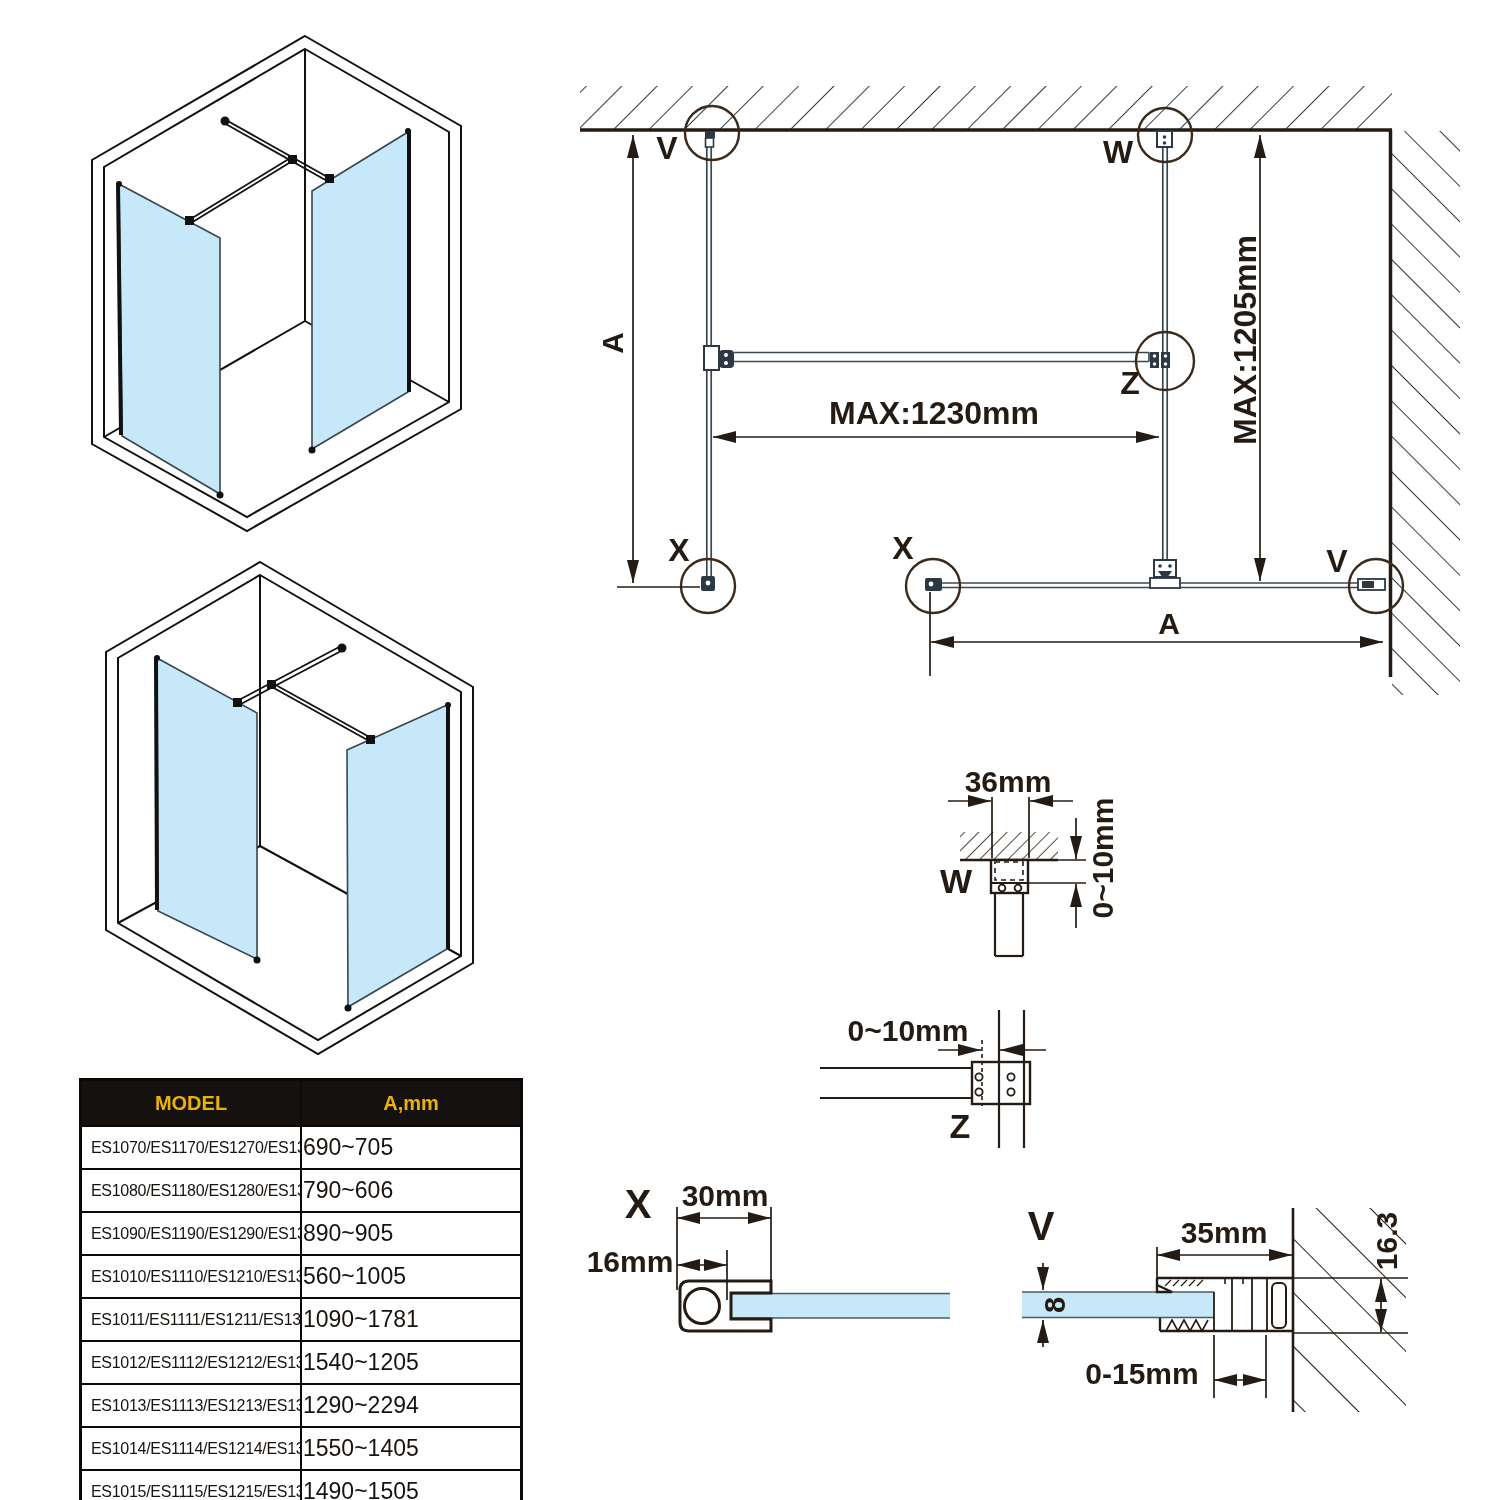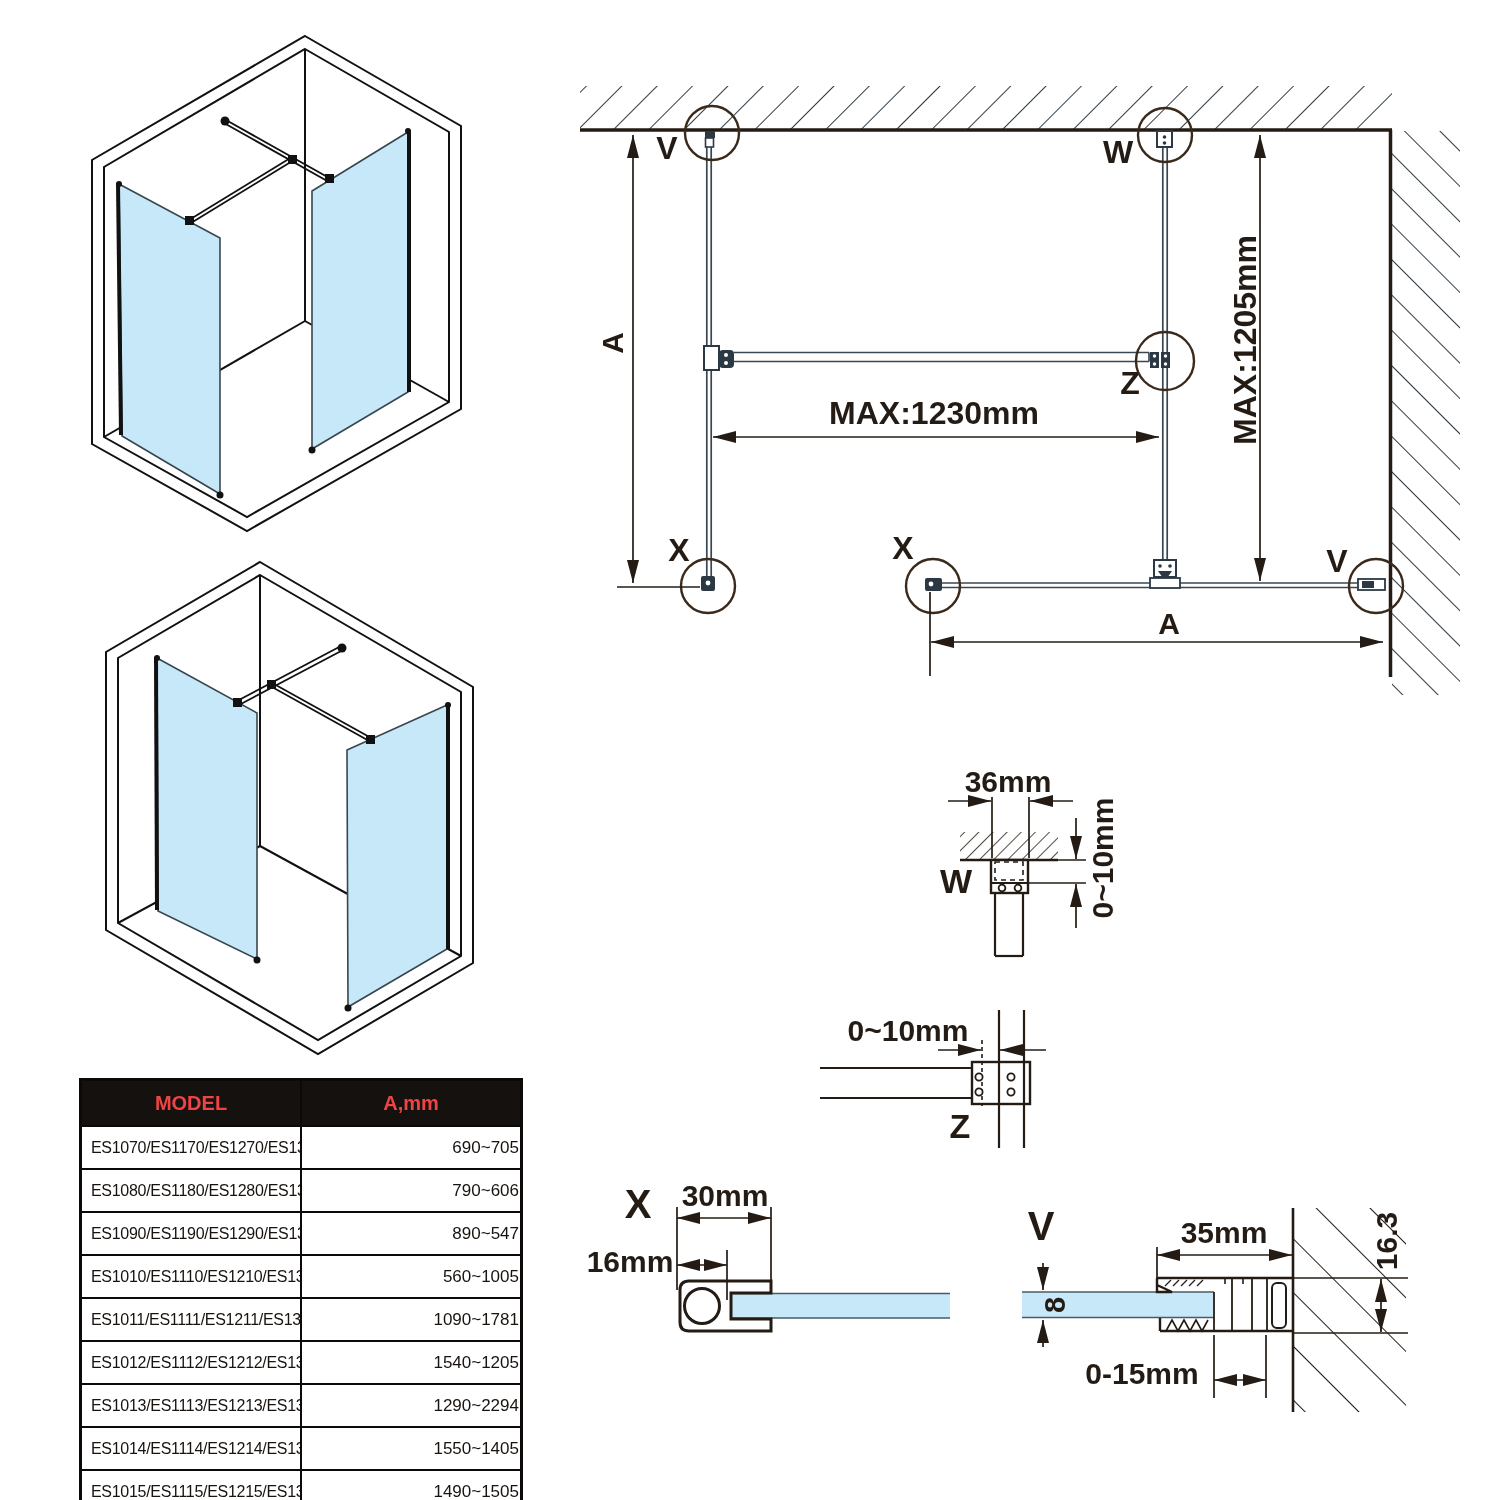--- a/index.html
+++ b/index.html
@@ -8,26 +8,26 @@
   .canvas svg{position:absolute;left:0;top:0;}
   svg text{font-family:"Liberation Sans",sans-serif;font-weight:bold;fill:#241c14;}
   .t29{font-size:29px;}
   .t30{font-size:30px;}
   .t32{font-size:32px;}
   .t34{font-size:34px;}
   .t40{font-size:40px;}
   
   .spec-table{position:absolute;left:79px;top:1078px;width:444px;border-collapse:collapse;
               table-layout:fixed;border:3px solid #0c0908;}
-  .spec-table th{background:#15110e;color:#ef4444;font-size:20px;font-weight:bold;
+  .spec-table th{background:#15110e;color:#eab308;font-size:20px;font-weight:bold;
                  height:42px;border:2px solid #0c0908;}
   .spec-table td{background:#ffffff;color:#18130f;border:2px solid #0c0908;height:39px;
                  white-space:nowrap;overflow:hidden;}
   .spec-table td.model{font-size:16px;letter-spacing:-0.3px;padding-left:9px;text-align:left;width:305px;}
-  .spec-table td.amm{font-size:17px;text-align:right;width:133px;}
+  .spec-table td.amm{font-size:23px;text-align:left;width:133px;}
 </style>
 </head>
 <body>
 
 <div class="canvas">
 
 <svg width="1500" height="1500" viewBox="0 0 1500 1500">
   <defs>
     <marker id="ah" markerUnits="userSpaceOnUse" markerWidth="24" markerHeight="12" refX="23" refY="6" orient="auto-start-reverse">
       <path d="M0,0 L23,6 L0,12 Z" fill="#241c14"></path>
@@ -318,21 +318,21 @@
     <tr>
       <td class="model">ES1070/ES1170/ES1270/ES1370/ES1570</td>
       <td class="amm">690~705</td>
     </tr>
     <tr>
       <td class="model">ES1080/ES1180/ES1280/ES1380/ES1580</td>
       <td class="amm">790~606</td>
     </tr>
     <tr>
       <td class="model">ES1090/ES1190/ES1290/ES1390/ES1590</td>
-      <td class="amm">890~547</td>
+      <td class="amm">890~905</td>
     </tr>
     <tr>
       <td class="model">ES1010/ES1110/ES1210/ES1310/ES1510</td>
       <td class="amm">560~1005</td>
     </tr>
     <tr>
       <td class="model">ES1011/ES1111/ES1211/ES1311/ES1511</td>
       <td class="amm">1090~1781</td>
     </tr>
     <tr>

